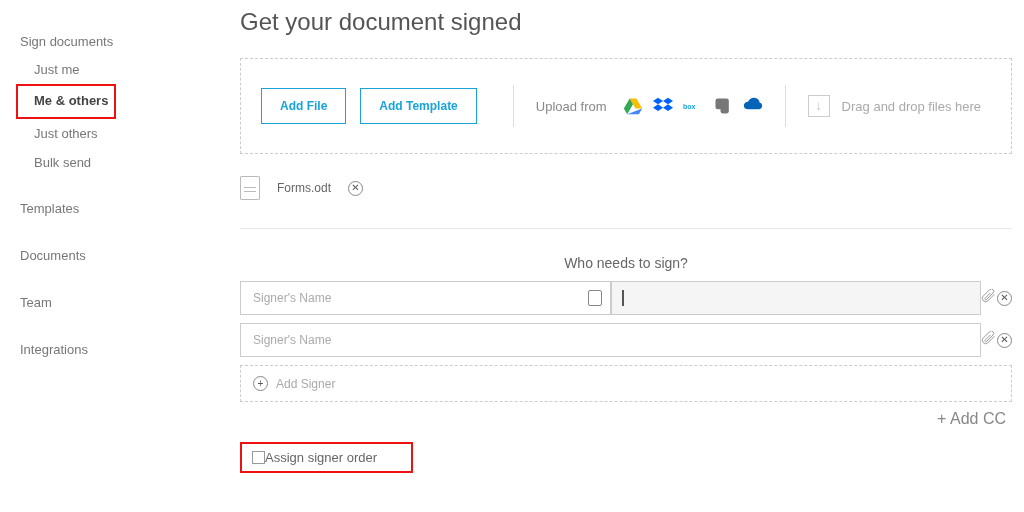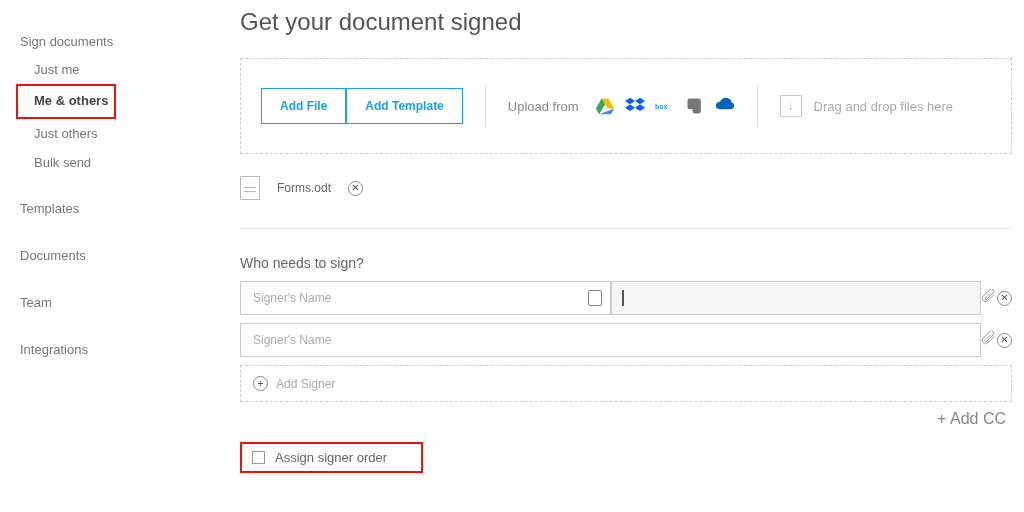--- a/index.html
+++ b/index.html
@@ -59,20 +59,21 @@
     gap: 0;
   }
   .btn-outline {
     border: 1px solid #1aa3d9;
     color: #1aa3d9;
     background: #fff;
     font-size: 12px;
     font-weight: 600;
     padding: 10px 18px;
     cursor: pointer;
+    margin-right: 14px;
   }
   .vsep {
     width: 1px;
     height: 42px;
     background: #ddd;
     margin: 0 22px;
   }
   .upload-from {
     display: flex;
     align-items: center;
@@ -128,20 +129,21 @@
     font-size: 10px; line-height: 1;
     color: #555;
     cursor: pointer;
     vertical-align: middle;
   }
   .hr { border-top: 1px solid #e6e6e6; margin: 28px 0 26px 0; }
   .section-label {
     color: #666;
     font-size: 14px;
     margin-bottom: 10px;
+    text-align: center;
   }
   .signer-row {
     display: flex;
     align-items: center;
     margin-bottom: 8px;
   }
   .fld {
     flex: 1;
     border: 1px solid #ccc;
     height: 34px;
@@ -183,21 +185,21 @@
     text-align: right;
     color: #888;
     font-size: 16px;
     margin: 8px 6px 14px 0;
     cursor: pointer;
   }
   .assign-row {
     border: 2px solid #e11;
     display: inline-flex;
     align-items: center;
-    gap: 10px;
+    gap: 0;
     padding: 6px 34px 6px 10px;
     color: #666;
     font-size: 13px;
   }
   .cb {
     width: 13px; height: 13px;
     border: 1px solid #999;
     display: inline-block;
   }
   .caret {

